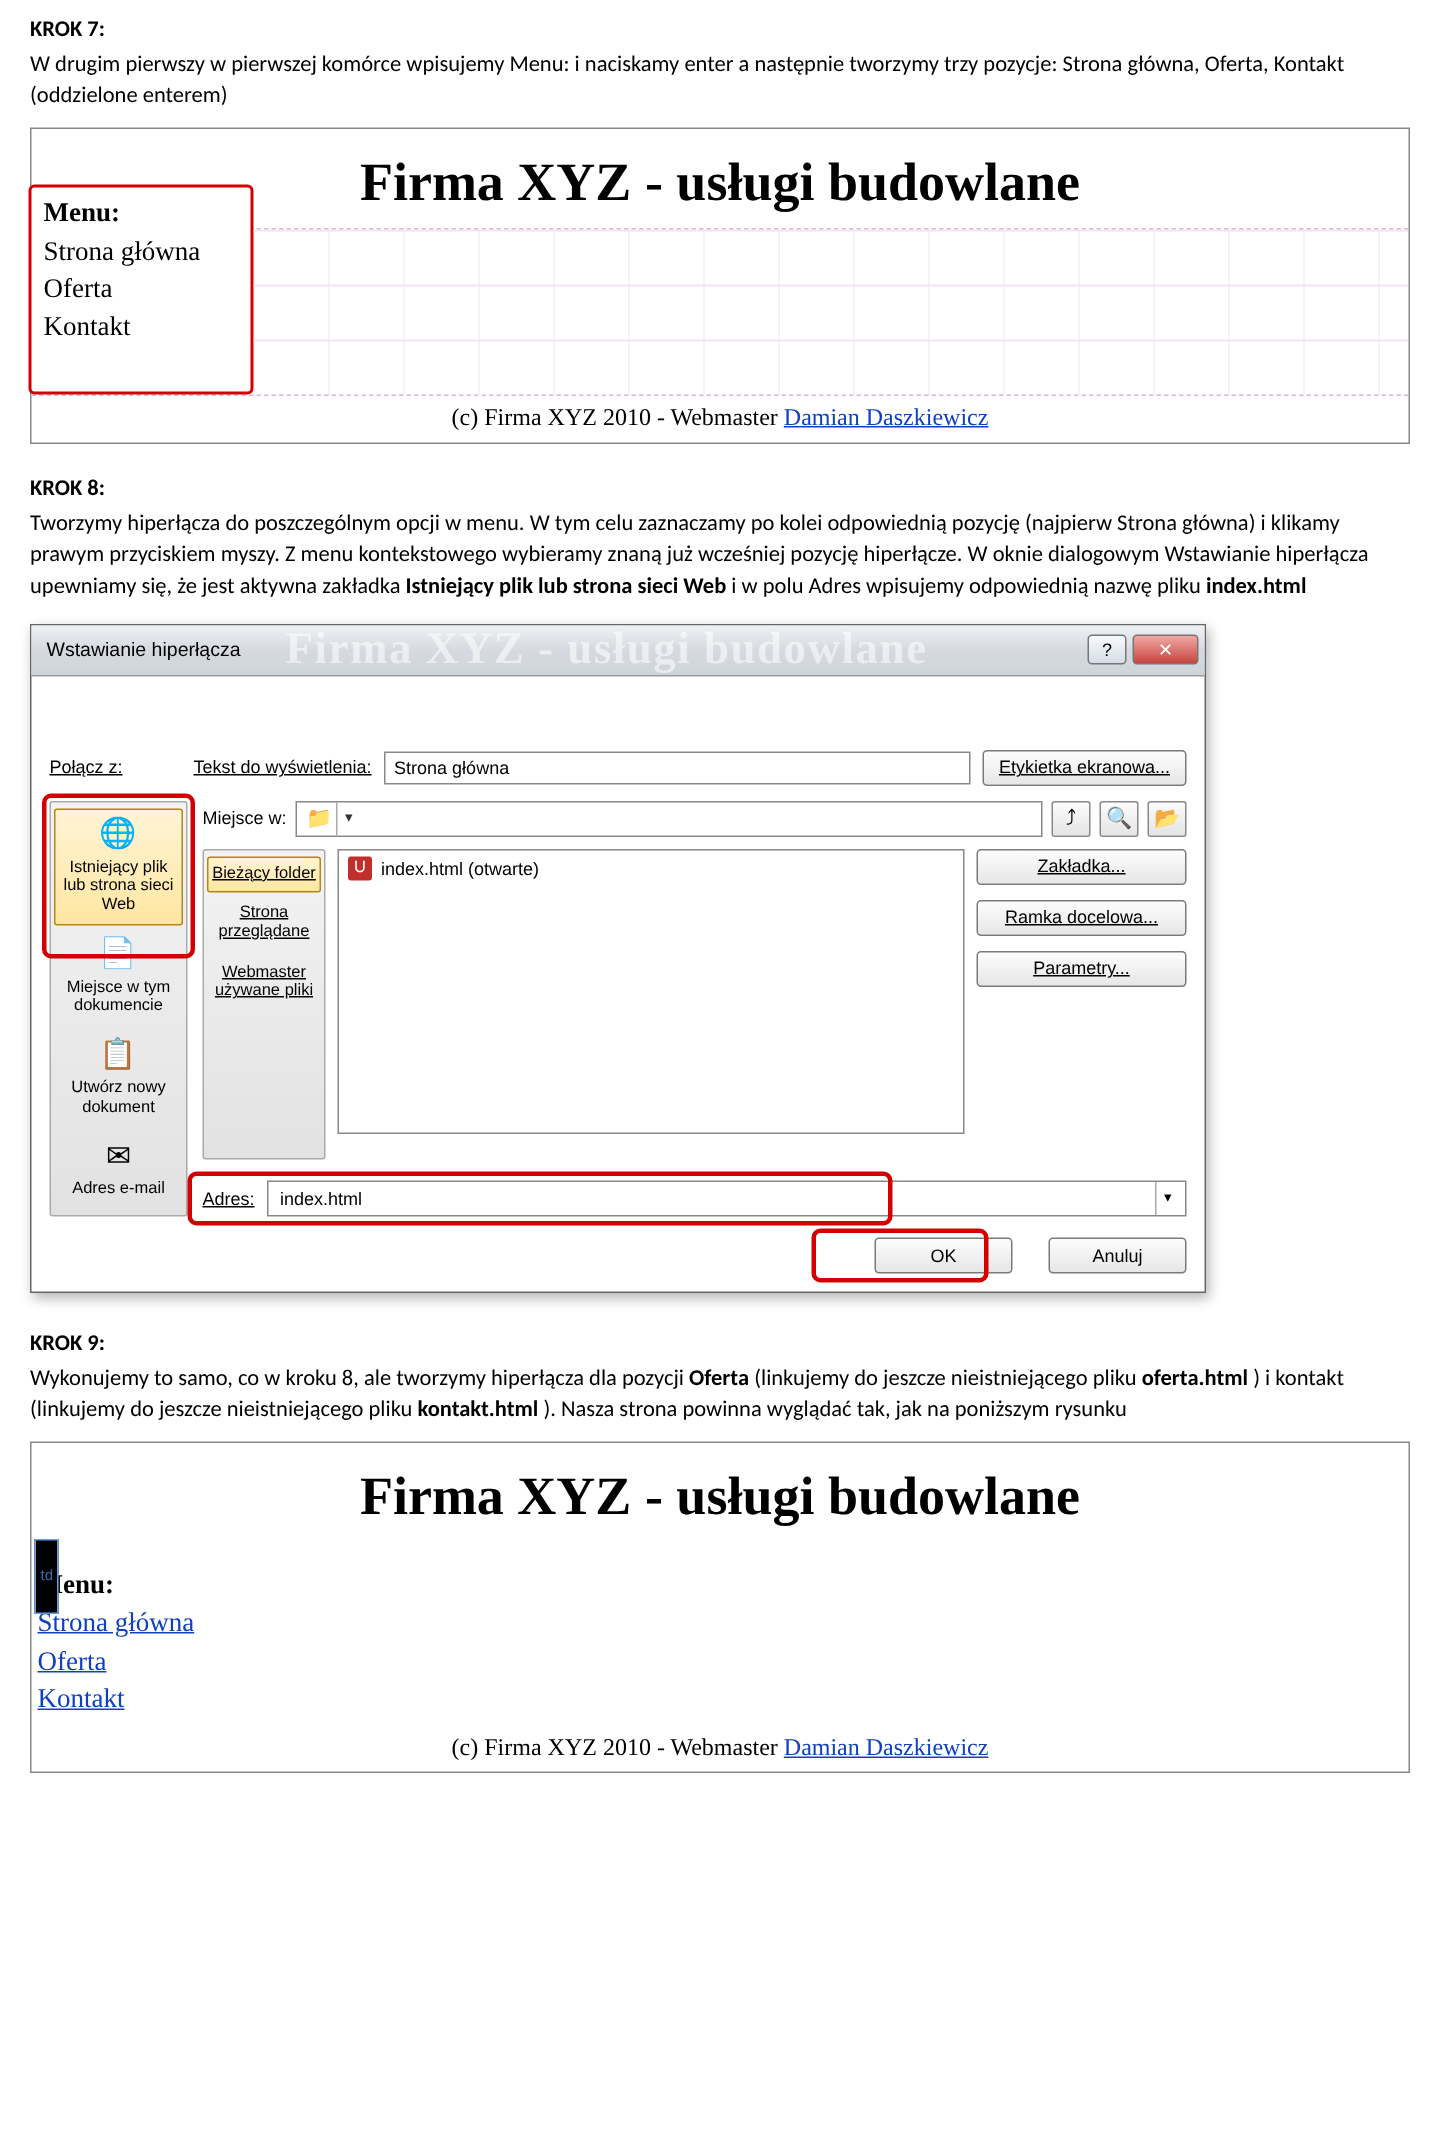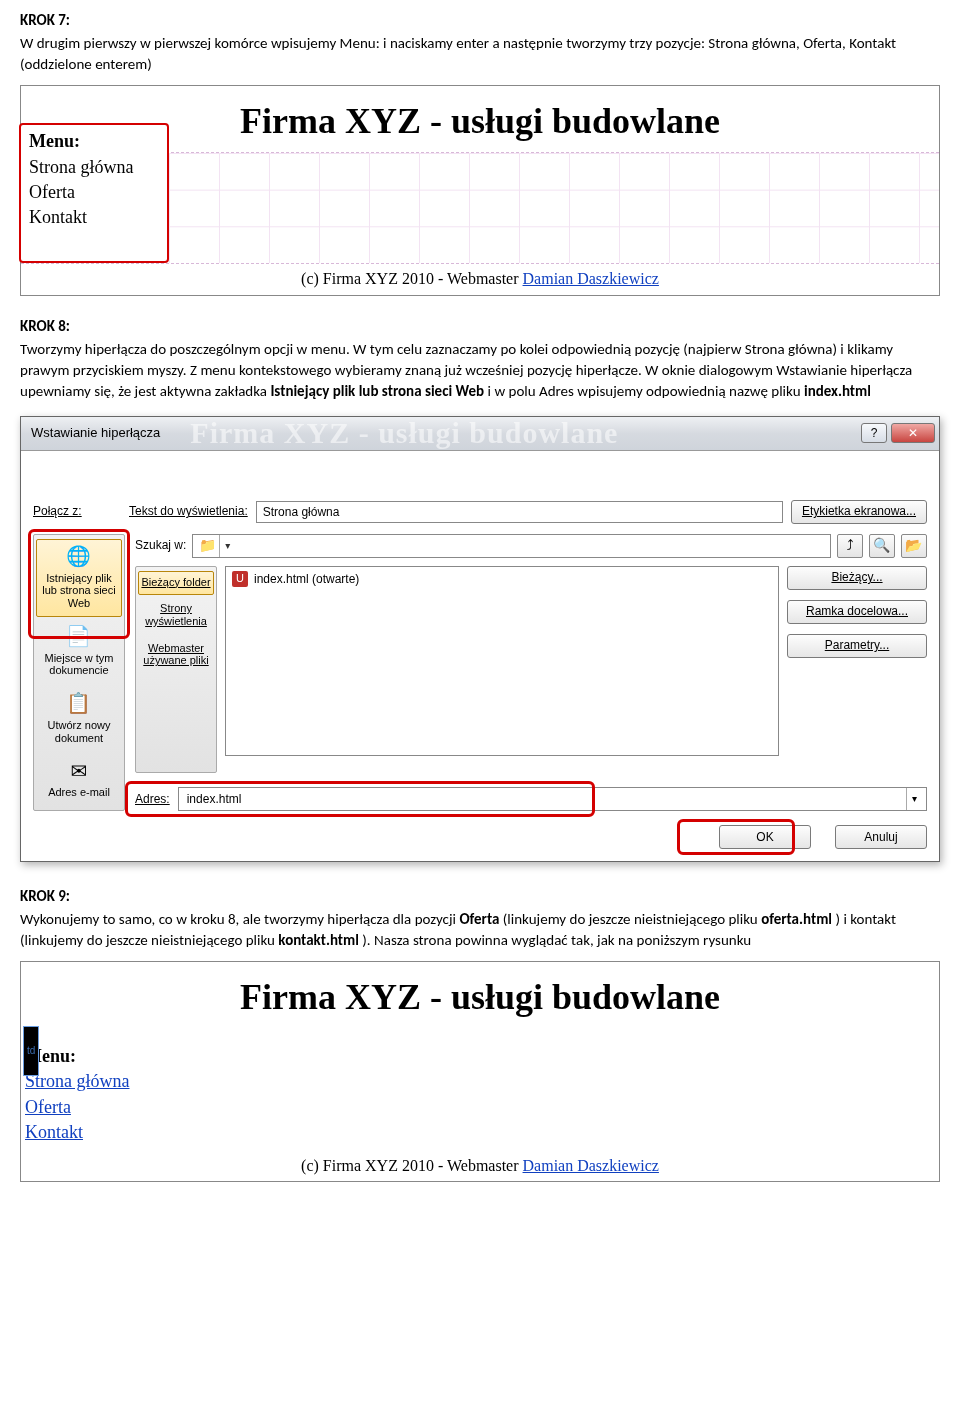--- a/index.html
+++ b/index.html
@@ -58,21 +58,21 @@
     text-align: center;
     font-family: "Times New Roman", serif;
     font-size: 16px;
     padding: 4px 0;
   }
   .ss1-footer a { color: #1040c0; text-decoration: underline; }
 
   
   .ss2-wrap { margin: 14px 0 24px 0; }
   .ss2 {
-    width: 920px;
+    width: 784px;
     border: 1px solid #666;
     background: #fff;
     box-shadow: 2px 3px 8px rgba(0,0,0,0.3);
     font-family: Tahoma, Arial, sans-serif;
     font-size: 12px;
     color: #000;
   }
   .ss2-title {
     display: flex;
     align-items: center;
@@ -317,21 +317,21 @@
           </div>
           <div class="lb-item">
             <div class="ic">✉</div>
             <span>Adres e-mail</span>
           </div>
           <div class="hl-red" style="top:-6px; left:-6px; right:-6px; height:110px;"></div>
         </div>
 
         <div class="ss2-center">
           <div class="ss2-searchrow">
-            <span class="ss2-lbl">Szukaj w:</span>
+            <span class="ss2-lbl">Miejsce w:</span>
             <div class="combo">
               <span class="cicon">📁</span>
               <span class="carrow">▾</span>
             </div>
             <div class="tbtn">
               <span>⤴</span>
             </div>
             <div class="tbtn">
               <span>🔍</span>
             </div>
@@ -339,35 +339,35 @@
               <span>📂</span>
             </div>
           </div>
 
           <div class="ss2-midsplit">
             <div class="ss2-navcol">
               <div class="nav-item sel">
                 <span class="uline">Bieżący folder</span>
               </div>
               <div class="nav-item">
-                <span class="uline">Strony wyświetlenia</span>
+                <span class="uline">Strona przeglądane</span>
               </div>
               <div class="nav-item">
                 <span class="uline">Webmaster używane pliki</span>
               </div>
             </div>
             <div class="ss2-filelist">
               <div class="file-row">
                 <span class="fi">U</span>
                 <span>index.html (otwarte)</span>
               </div>
             </div>
             <div class="ss2-rightcol">
               <div class="ss2-btn">
-                <span class="uline">Bieżący...</span>
+                <span class="uline">Zakładka...</span>
               </div>
               <div class="ss2-btn">
                 <span class="uline">Ramka docelowa...</span>
               </div>
               <div class="ss2-btn">
                 <span class="uline">Parametry...</span>
               </div>
             </div>
           </div>
 

